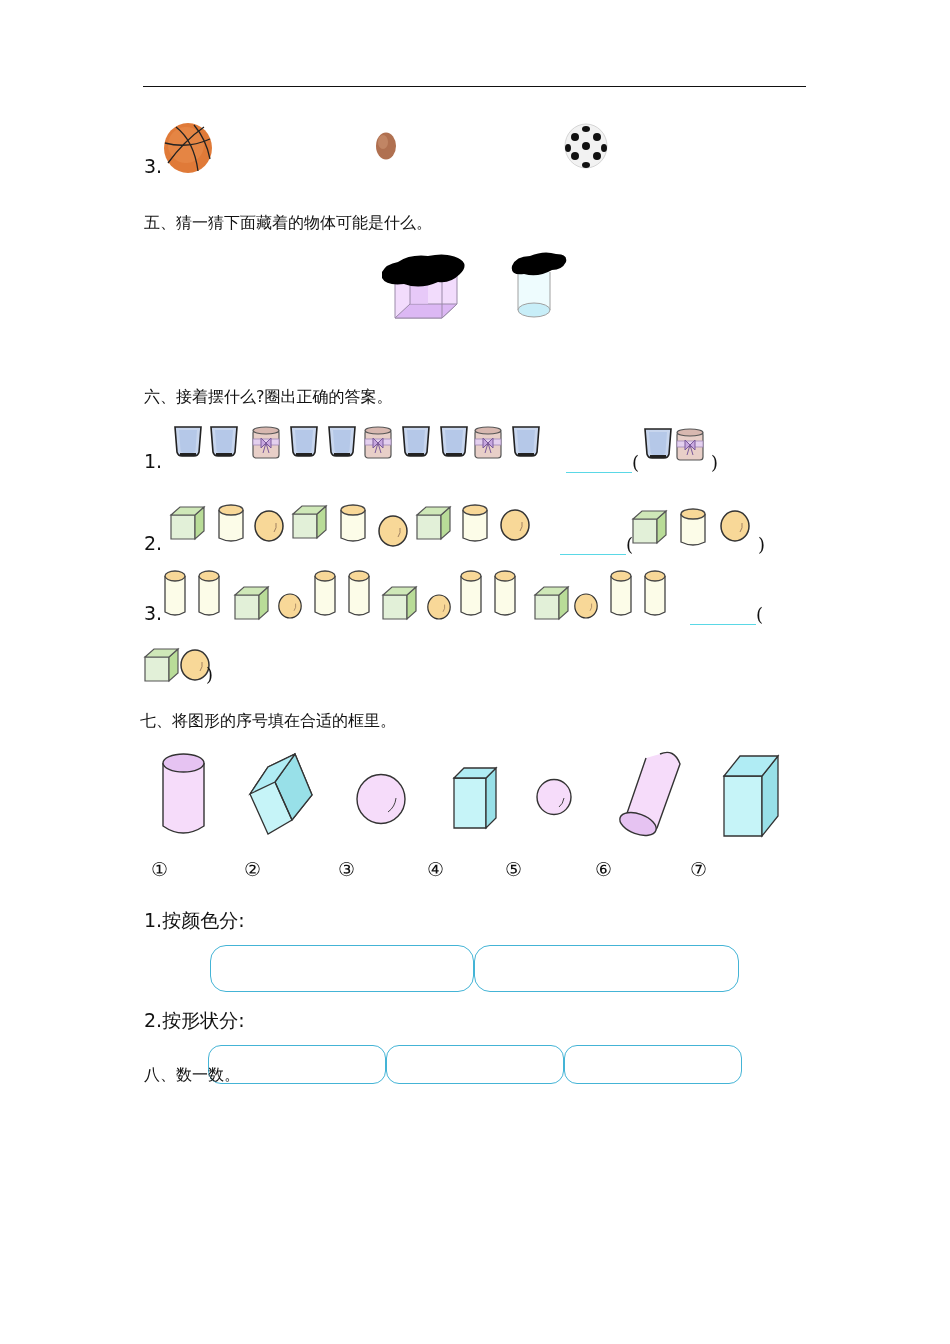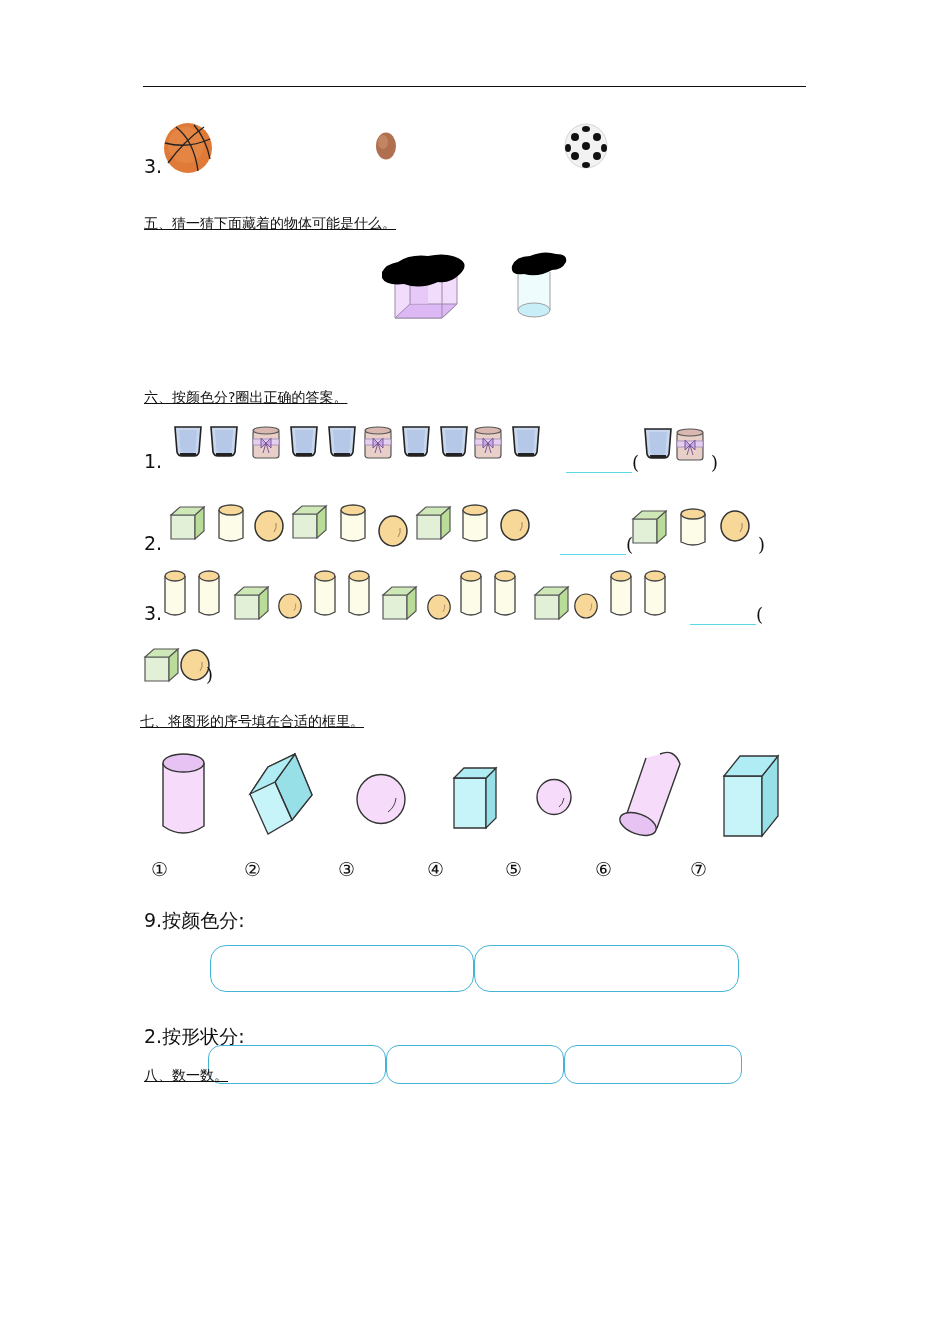--- a/index.html
+++ b/index.html
@@ -1,21 +1,21 @@
 <!DOCTYPE html>
 <html><head>
 <meta charset="utf-8">
 <style>
   html,body{margin:0;padding:0;background:#ffffff;}
   body{width:950px;height:1344px;position:relative;overflow:hidden;
        font-family:"DejaVu Sans","Liberation Sans",sans-serif;color:#111;}
   .abs{position:absolute;}
   .rule{left:143px;top:86px;width:663px;height:0;border-top:1.6px solid #111;}
   .txt{font-size:19px;line-height:22px;white-space:nowrap;}
-  .heading{font-size:14px;text-decoration:underline;}
+  .heading{font-size:16px;}
   .num{font-size:19px;}
   .blank{height:0;border-top:1.5px solid #5ad8e6;}
   .paren{font-size:18px;font-family:"DejaVu Serif",serif;}
   .circnum{font-size:19px;font-family:"DejaVu Serif",serif;}
   .box{border:1.6px solid #44b4d6;border-radius:16px;box-sizing:border-box;background:#fff;}
   svg{position:absolute;overflow:visible;}
 </style>
 </head>
 <body>
 
@@ -96,21 +96,21 @@
   <line x1="30" y1="22" x2="30" y2="52" stroke="#9a8aa8" stroke-width="1"></line>
   <line x1="62" y1="22" x2="62" y2="66" stroke="#9a8aa8" stroke-width="1"></line>
   <path d="M2 20 Q6 12 18 10 Q30 2 48 4 Q66 0 78 6 Q90 12 80 22 Q70 32 58 30 Q40 38 24 32 Q6 34 2 26 Z" fill="#000"></path>
 </svg>
 <svg style="left:508px;top:250px;" width="62" height="70">
   <path d="M10 22 L10 60 Q26 72 42 60 L42 22" fill="#eefcfe" stroke="#a0a0a0" stroke-width="1"></path>
   <ellipse cx="26" cy="60" rx="16" ry="7" fill="#c8eef8" stroke="#a0a0a0" stroke-width="1"></ellipse>
   <path d="M4 16 Q8 6 22 6 Q36 0 48 4 Q60 4 58 12 Q54 20 44 20 Q30 28 16 24 Q2 26 4 16 Z" fill="#000"></path>
 </svg>
 
-<div class="abs txt heading" style="left:144px;top:386px;">六、按颜色分?圈出正确的答案。</div>
+<div class="abs txt heading" style="left:144px;top:386px;">六、接着摆什么?圈出正确的答案。</div>
 
 <div class="abs txt num" style="left:144px;top:450px;">1.</div>
 <svg style="left:172px;top:426px;" width="380" height="36">
   <use href="#cup" x="2" y="0"></use>
   <use href="#cup" x="38" y="0"></use>
   <use href="#jar" x="80" y="0"></use>
   <use href="#cup" x="118" y="0"></use>
   <use href="#cup" x="156" y="0"></use>
   <use href="#jar" x="192" y="0"></use>
   <use href="#cup" x="230" y="0"></use>
@@ -220,22 +220,22 @@
 </svg>
 
 <div class="abs circnum" style="left:151px;top:858px;">①</div>
 <div class="abs circnum" style="left:244px;top:858px;">②</div>
 <div class="abs circnum" style="left:338px;top:858px;">③</div>
 <div class="abs circnum" style="left:427px;top:858px;">④</div>
 <div class="abs circnum" style="left:505px;top:858px;">⑤</div>
 <div class="abs circnum" style="left:595px;top:858px;">⑥</div>
 <div class="abs circnum" style="left:690px;top:858px;">⑦</div>
 
-<div class="abs txt num" style="left:144px;top:909px;">9.按颜色分:</div>
+<div class="abs txt num" style="left:144px;top:909px;">1.按颜色分:</div>
 <div class="abs box" style="left:210px;top:945px;width:264px;height:47px;"></div>
 <div class="abs box" style="left:474px;top:945px;width:265px;height:47px;"></div>
 
-<div class="abs txt num" style="left:144px;top:1009px;margin-top:16px;">2.按形状分:</div>
+<div class="abs txt num" style="left:144px;top:1009px;">2.按形状分:</div>
 <div class="abs box" style="left:208px;top:1045px;width:178px;height:39px;border-radius:13px;"></div>
 <div class="abs box" style="left:386px;top:1045px;width:178px;height:39px;border-radius:13px;"></div>
 <div class="abs box" style="left:564px;top:1045px;width:178px;height:39px;border-radius:13px;"></div>
 
 <div class="abs txt heading" style="left:144px;top:1064px;">八、数一数。</div>
 
 </body></html>

